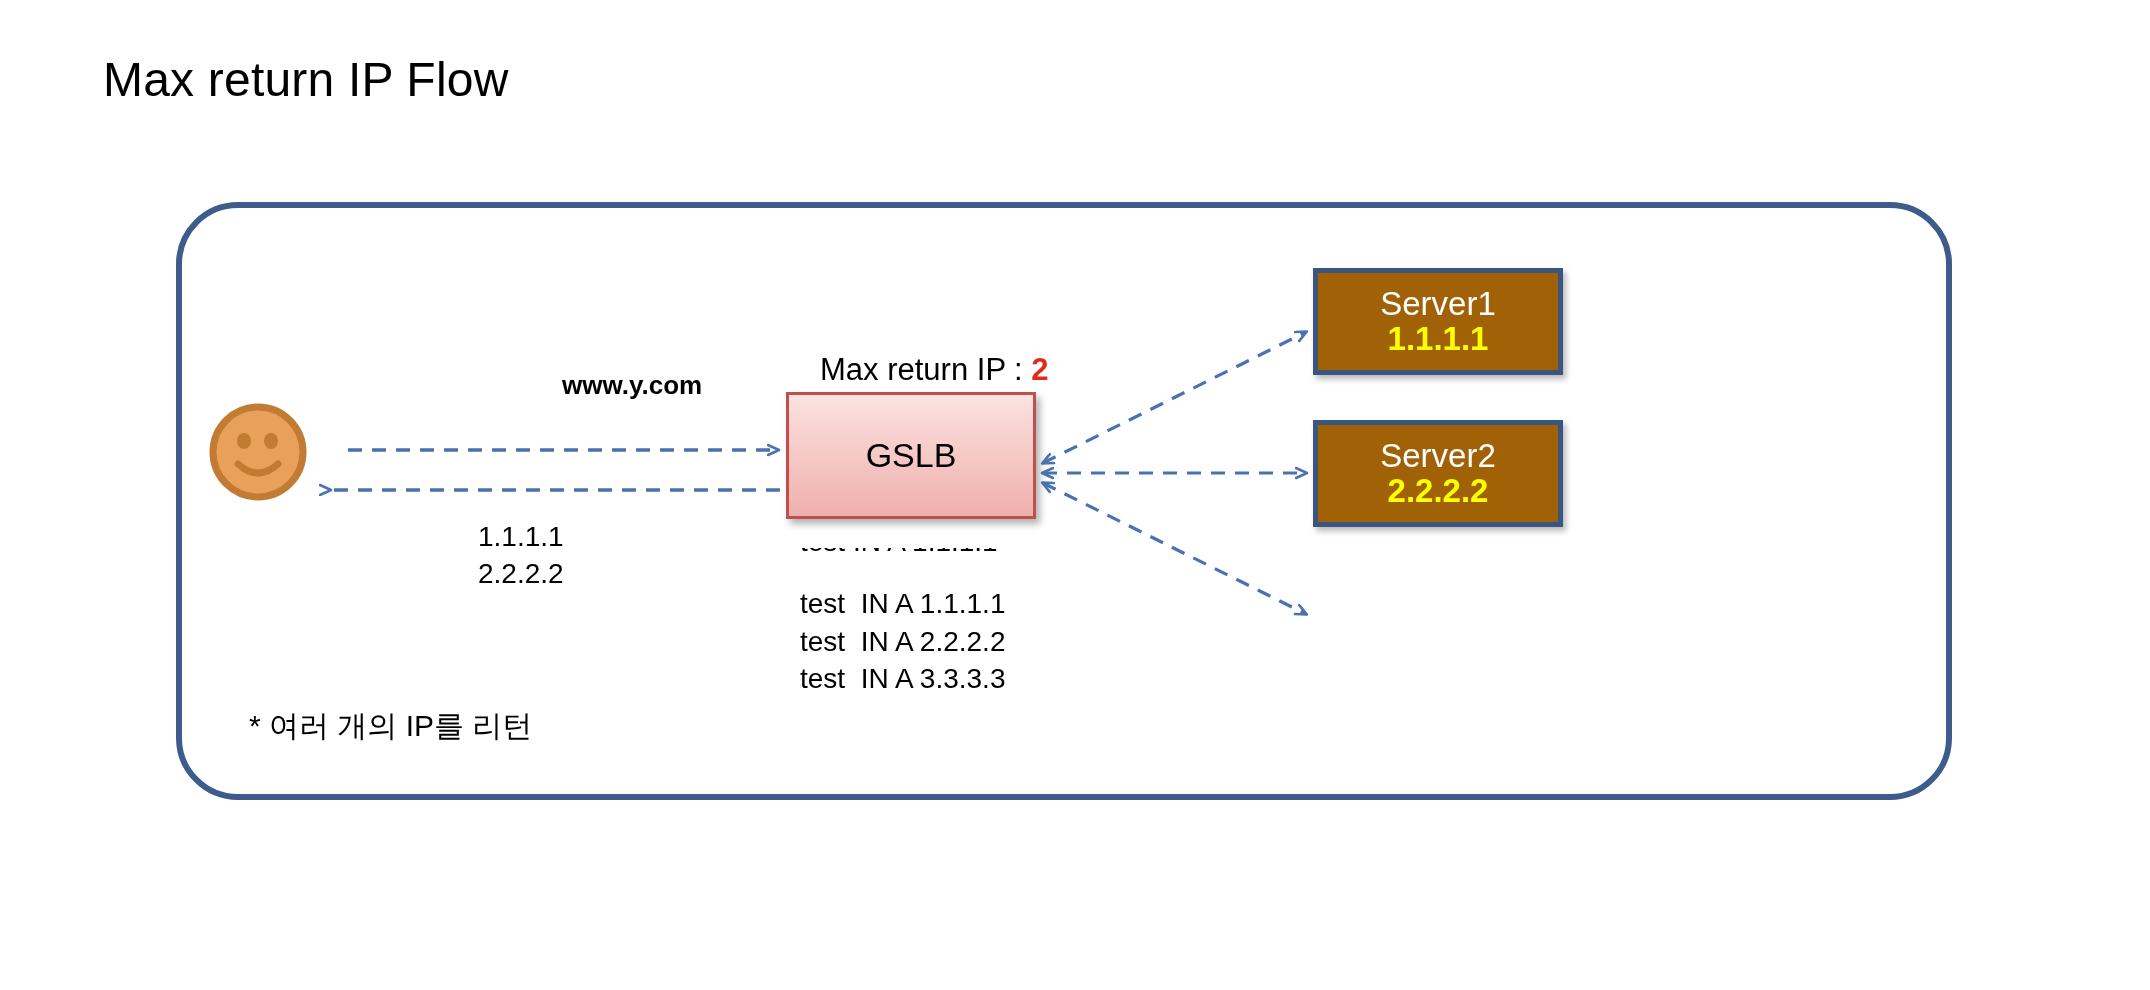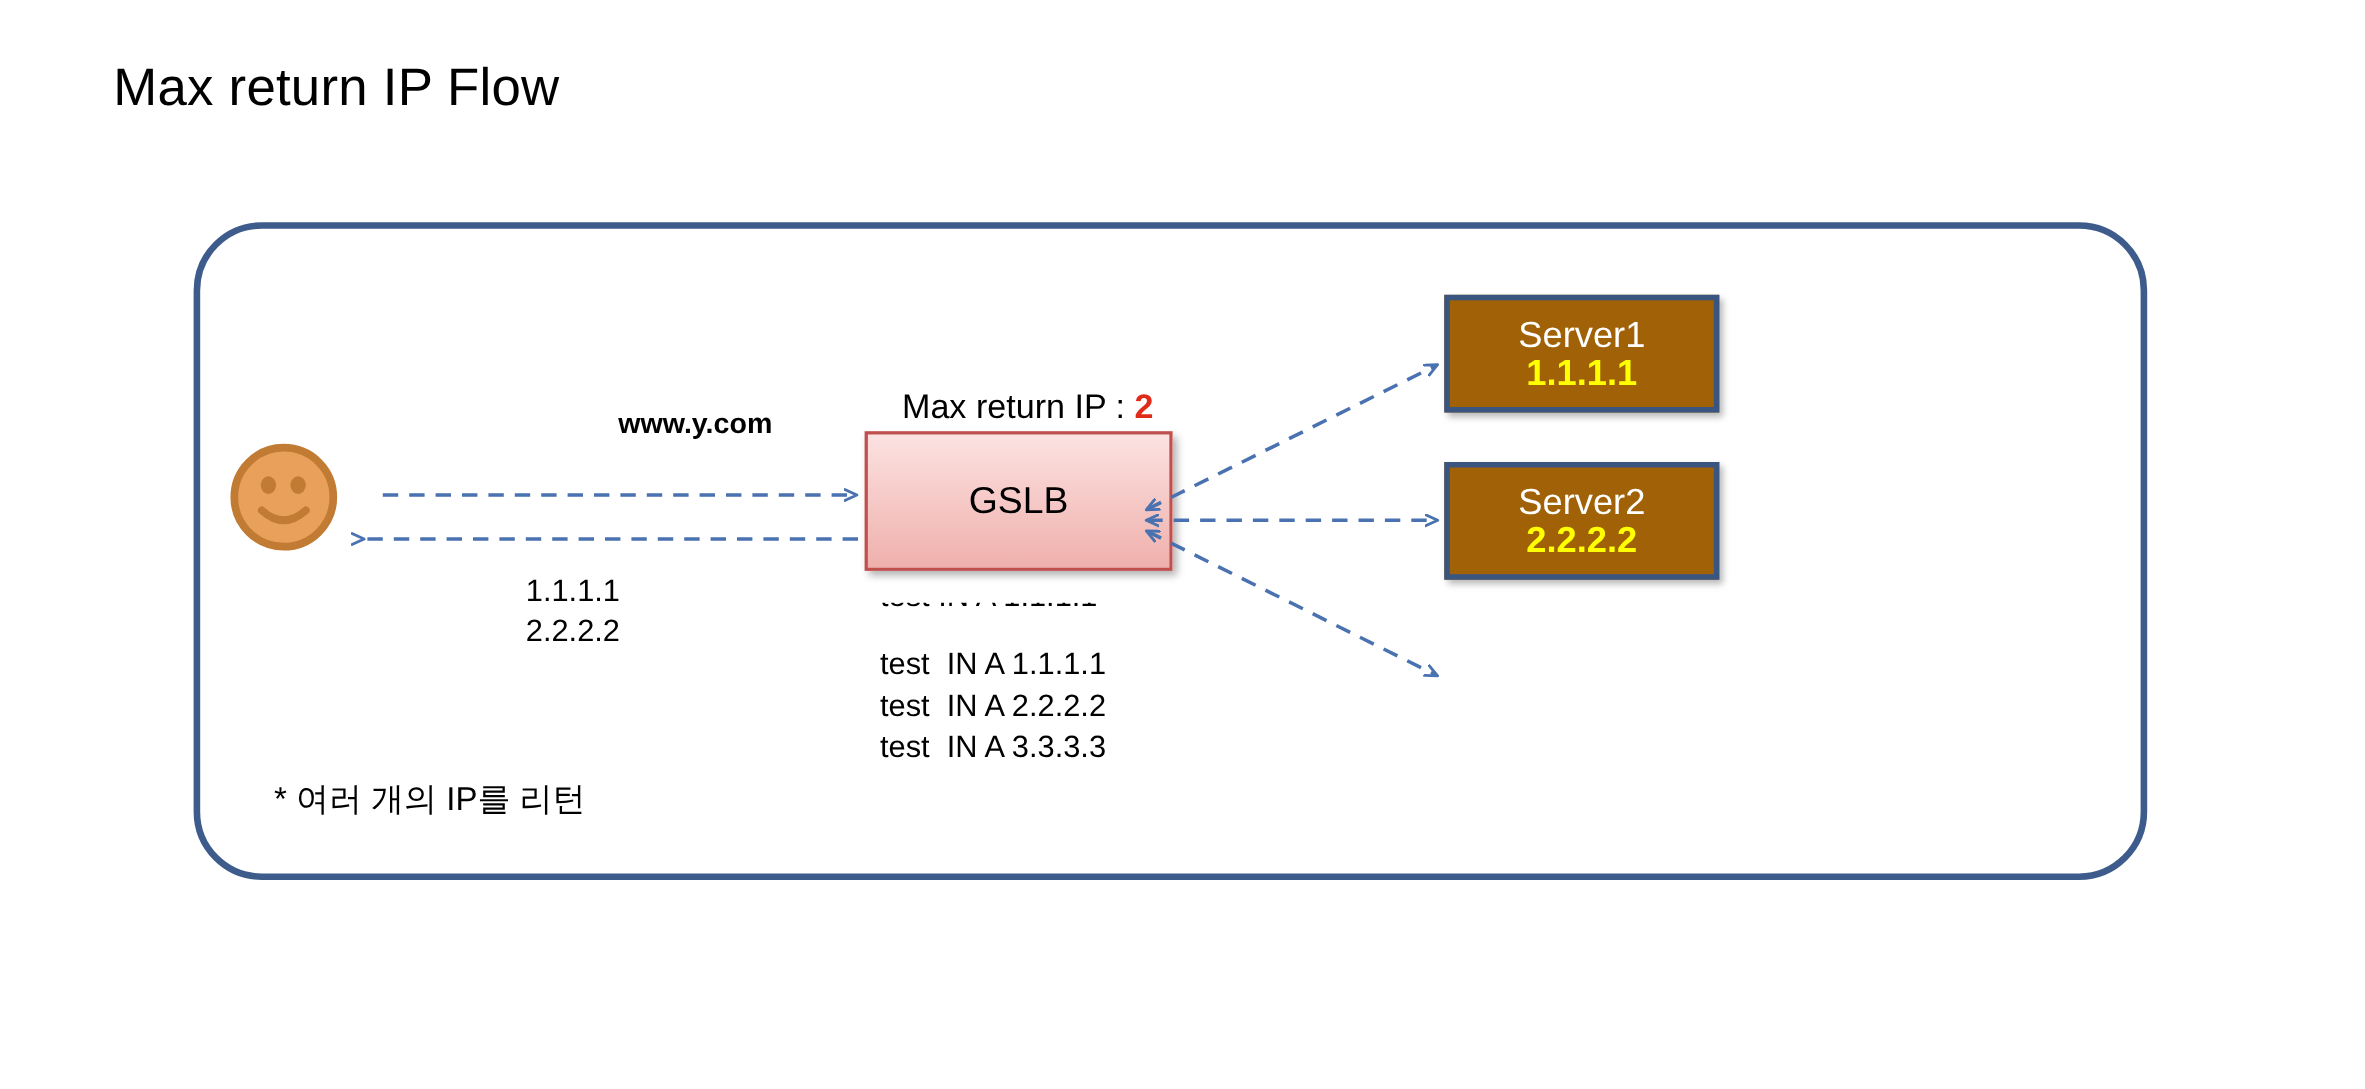--- a/index.html
+++ b/index.html
@@ -21,21 +21,21 @@
     width:1776px;height:598px;
     border:6px solid #3D5C8C;border-radius:62px;
     background:transparent;box-sizing:border-box;
   }
 
   
   .smiley{position:absolute;left:208px;top:402px;width:100px;height:100px;}
 
   
   .gslb{
-    position:absolute;left:786px;top:392px;width:280px;height:127px;
+    position:absolute;left:786px;top:392px;width:250px;height:127px;
     border:3px solid #C0504D;box-sizing:border-box;
     background:linear-gradient(to bottom,#FBE2E1 0%,#F7CFCD 38%,#EFB0AC 100%);
     box-shadow:4px 5px 7px rgba(0,0,0,0.30);
     display:flex;align-items:center;justify-content:center;
   }
   .gslb-label{font-size:34px;color:#000;}
 
   .maxret{
     position:absolute;left:820px;top:352px;
     font-size:31px;color:#000;white-space:nowrap;

